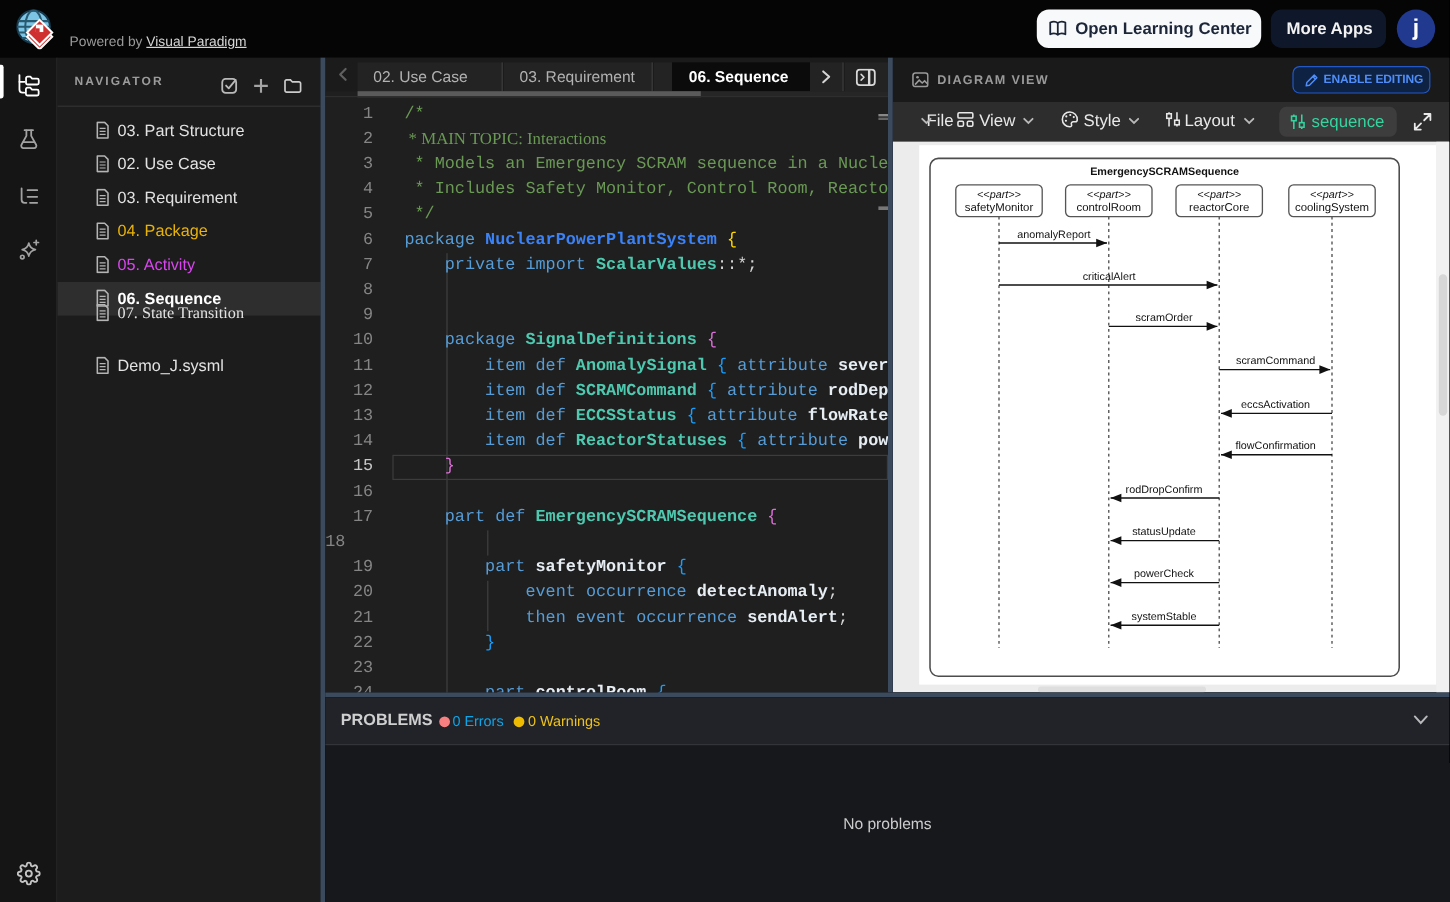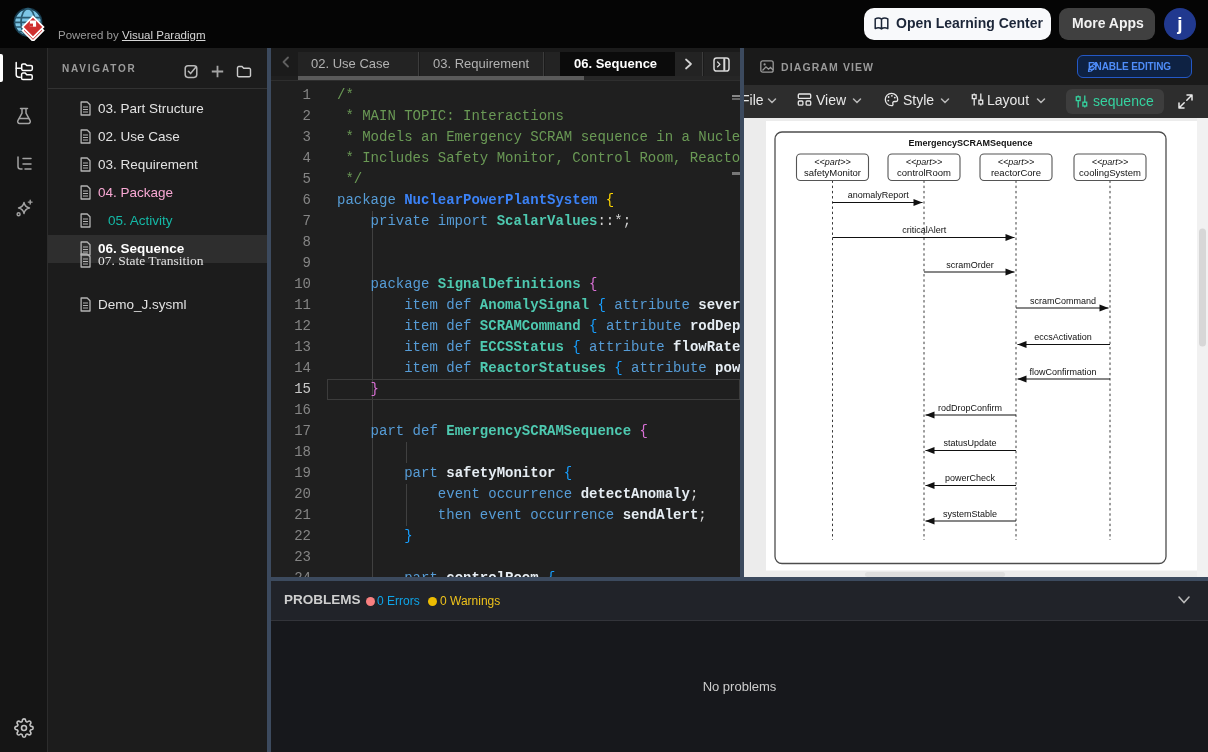--- a/index.html
+++ b/index.html
@@ -41,21 +41,21 @@
   <div class="abs" style="left:54px; top:8px; font-size:15.5px; font-weight:bold; color:#fff; letter-spacing:0.2px;margin-top:44px;">SysML v2 Studio</div>
   <div class="abs" style="left:58px; top:29px; font-size:11.5px; color:#9a9a9a;">Powered by <span style="color:#d6d6d6; text-decoration:underline;">Visual Paradigm</span></div>
 
   <div class="abs" style="left:864px; top:8px; width:187px; height:32px; background:#f8f9fb; border-radius:10px;">
     <svg class="abs" style="left:9px; top:8px;" width="17" height="16" viewBox="0 0 17 16">
       <path d="M8.5 3.2 C6.8 1.8 4.2 1.8 2.2 2.8 V12.6 C4.2 11.6 6.8 11.6 8.5 13 C10.2 11.6 12.8 11.6 14.8 12.6 V2.8 C12.8 1.8 10.2 1.8 8.5 3.2 V13" fill="none" stroke="#1c2638" stroke-width="1.5" stroke-linejoin="round" stroke-linecap="round"></path>
     </svg>
     <div class="abs" style="left:32px; top:7px; font-size:14px; font-weight:bold; color:#1c2638;">Open Learning Center</div>
   </div>
 
-  <div class="abs" style="left:1059px; top:8px; width:96px; height:32px; background:#404040; border-radius:9px;">
+  <div class="abs" style="left:1059px; top:8px; width:96px; height:32px; background:#0f172a; border-radius:9px;">
     <div class="abs" style="left:13px; top:7px; font-size:14px; font-weight:bold; color:#f2f2f2;">More Apps</div>
   </div>
 
   <div class="abs" style="left:1164px; top:8px; width:32px; height:32px; border-radius:50%; background:#21398f; color:#fff; font-weight:bold; font-size:19px; text-align:center; line-height:31px;">j</div>
 </div>
 <div id="rail" class="abs">
   <div class="abs" style="left:0; top:6px; width:3px; height:28px; background:#fff; border-radius:0 2px 2px 0;"></div>
 
   <svg class="abs" style="left:13px; top:11px;" width="21" height="23" viewBox="0 0 21 23">
     <g fill="none" stroke="#ffffff" stroke-width="1.5" stroke-linecap="round" stroke-linejoin="round">
@@ -132,28 +132,28 @@
           <path d="M2.1 1 H8.2 L11 3.8 V14 H2.1 Z" fill="none" stroke="#b4b4b4" stroke-width="1.3" stroke-linejoin="round"></path>
           <path d="M4 6 H9 M4 8.5 H9 M4 11 H9" stroke="#b4b4b4" stroke-width="1"></path>
         </svg>
         <div style="position:absolute;left:50px;top:6px;font-size:13.5px;color:#e2e2e2;white-space:nowrap;">03. Requirement</div>
       </div>
   <div style="position:absolute;left:0;top:84px;width:219px;height:28px;">
         <svg style="position:absolute;left:31px;top:6px" width="13" height="15" viewBox="0 0 13 15">
           <path d="M2.1 1 H8.2 L11 3.8 V14 H2.1 Z" fill="none" stroke="#b4b4b4" stroke-width="1.3" stroke-linejoin="round"></path>
           <path d="M4 6 H9 M4 8.5 H9 M4 11 H9" stroke="#b4b4b4" stroke-width="1"></path>
         </svg>
-        <div style="position:absolute;left:50px;top:6px;font-size:13.5px;color:#f9a8d4;white-space:nowrap;">04. Package</div>
+        <div style="position:absolute;left:50px;top:6px;font-size:13.5px;color:#eab308;white-space:nowrap;">04. Package</div>
       </div>
   <div style="position:absolute;left:0;top:112px;width:219px;height:28px;">
         <svg style="position:absolute;left:31px;top:6px" width="13" height="15" viewBox="0 0 13 15">
           <path d="M2.1 1 H8.2 L11 3.8 V14 H2.1 Z" fill="none" stroke="#b4b4b4" stroke-width="1.3" stroke-linejoin="round"></path>
           <path d="M4 6 H9 M4 8.5 H9 M4 11 H9" stroke="#b4b4b4" stroke-width="1"></path>
         </svg>
-        <div style="position:absolute;left:60px;top:6px;font-size:13.5px;color:#14b8a6;white-space:nowrap;text-align:center;">05. Activity</div>
+        <div style="position:absolute;left:50px;top:6px;font-size:13.5px;color:#d946ef;white-space:nowrap;text-align:center;">05. Activity</div>
       </div>
   <div style="position:absolute;left:0;top:140px;width:219px;height:28px;background:#2e2e2e;">
         <svg style="position:absolute;left:31px;top:6px" width="13" height="15" viewBox="0 0 13 15">
           <path d="M2.1 1 H8.2 L11 3.8 V14 H2.1 Z" fill="none" stroke="#b4b4b4" stroke-width="1.3" stroke-linejoin="round"></path>
           <path d="M4 6 H9 M4 8.5 H9 M4 11 H9" stroke="#b4b4b4" stroke-width="1"></path>
         </svg>
         <div style="position:absolute;left:50px;top:6px;font-size:13.5px;font-weight:bold;color:#ffffff;white-space:nowrap;">06. Sequence</div>
       </div>
   <div style="position:absolute;left:0;top:152px;width:219px;height:28px;font-family:Liberation Serif, serif;">
         <svg style="position:absolute;left:31px;top:6px" width="13" height="15" viewBox="0 0 13 15">
@@ -203,21 +203,21 @@
   <div class="abs" style="left:461px; top:124px; width:8px; height:3px; background:#777;"></div>
 
   <div style="position:absolute;left:0;top:0;width:469px;height:529px;font-family:'Liberation Mono', monospace;">
       <div style="position:absolute;left:101.1px;top:162.5px;width:1px;height:378px;background:#404040;"></div>
       <div style="position:absolute;left:134.7px;top:393.5px;width:1px;height:21px;background:#404040;"></div>
       <div style="position:absolute;left:134.7px;top:435.5px;width:1px;height:42px;background:#404040;"></div>
       <div style="position:absolute;left:55.5px;top:330.5px;width:413px;height:21px;border:1px solid #3c3c3c;"></div>
       <div style="position:absolute;left:0;top:36.5px;width:40px;text-align:right;color:#858585;font-size:14px;line-height:21px;">1</div>
       <div style="position:absolute;left:66px;top:36.5px;font-size:14px;line-height:21px;white-space:pre;"><span style="color:#6A9955;">/*</span></div>
       <div style="position:absolute;left:0;top:57.5px;width:40px;text-align:right;color:#858585;font-size:14px;line-height:21px;">2</div>
-      <div style="position:absolute;left:66px;top:57.5px;font-size:14px;line-height:21px;white-space:pre;"><span style="color:#6A9955;"> * MAIN TOPIC: Interactions</span></div>
+      <div style="position:absolute;left:66px;top:57.5px;font-size:14px;line-height:21px;white-space:pre;font-family:Liberation Serif, serif;"><span style="color:#6A9955;"> * MAIN TOPIC: Interactions</span></div>
       <div style="position:absolute;left:0;top:78.5px;width:40px;text-align:right;color:#858585;font-size:14px;line-height:21px;">3</div>
       <div style="position:absolute;left:66px;top:78.5px;font-size:14px;line-height:21px;white-space:pre;"><span style="color:#6A9955;"> * Models an Emergency SCRAM sequence in a Nuclear Power Plant</span></div>
       <div style="position:absolute;left:0;top:99.5px;width:40px;text-align:right;color:#858585;font-size:14px;line-height:21px;">4</div>
       <div style="position:absolute;left:66px;top:99.5px;font-size:14px;line-height:21px;white-space:pre;"><span style="color:#6A9955;"> * Includes Safety Monitor, Control Room, Reactor Core, Coolant</span></div>
       <div style="position:absolute;left:0;top:120.5px;width:40px;text-align:right;color:#858585;font-size:14px;line-height:21px;">5</div>
       <div style="position:absolute;left:66px;top:120.5px;font-size:14px;line-height:21px;white-space:pre;"><span style="color:#6A9955;"> */</span></div>
       <div style="position:absolute;left:0;top:141.5px;width:40px;text-align:right;color:#858585;font-size:14px;line-height:21px;">6</div>
       <div style="position:absolute;left:66px;top:141.5px;font-size:14px;line-height:21px;white-space:pre;"><span style="color:#569CD6;">package </span><span style="color:#3b82f6;font-weight:bold;">NuclearPowerPlantSystem </span><span style="color:#FFD700;">{</span></div>
       <div style="position:absolute;left:0;top:162.5px;width:40px;text-align:right;color:#858585;font-size:14px;line-height:21px;">7</div>
       <div style="position:absolute;left:66px;top:162.5px;font-size:14px;line-height:21px;white-space:pre;"><span style="color:#d4d4d4;">    </span><span style="color:#569CD6;">private import </span><span style="color:#4EC9B0;font-weight:bold;">ScalarValues</span><span style="color:#d4d4d4;">::*;</span></div>
@@ -231,21 +231,21 @@
       <div style="position:absolute;left:66px;top:267.5px;font-size:14px;line-height:21px;white-space:pre;"><span style="color:#d4d4d4;">        </span><span style="color:#569CD6;">item def </span><span style="color:#4EC9B0;font-weight:bold;">SCRAMCommand </span><span style="color:#179FFF;">{ </span><span style="color:#569CD6;">attribute </span><span style="color:#e6edf3;font-weight:bold;">rodDepth </span></div>
       <div style="position:absolute;left:0;top:288.5px;width:40px;text-align:right;color:#858585;font-size:14px;line-height:21px;">13</div>
       <div style="position:absolute;left:66px;top:288.5px;font-size:14px;line-height:21px;white-space:pre;"><span style="color:#d4d4d4;">        </span><span style="color:#569CD6;">item def </span><span style="color:#4EC9B0;font-weight:bold;">ECCSStatus </span><span style="color:#179FFF;">{ </span><span style="color:#569CD6;">attribute </span><span style="color:#e6edf3;font-weight:bold;">flowRate </span></div>
       <div style="position:absolute;left:0;top:309.5px;width:40px;text-align:right;color:#858585;font-size:14px;line-height:21px;">14</div>
       <div style="position:absolute;left:66px;top:309.5px;font-size:14px;line-height:21px;white-space:pre;"><span style="color:#d4d4d4;">        </span><span style="color:#569CD6;">item def </span><span style="color:#4EC9B0;font-weight:bold;">ReactorStatuses </span><span style="color:#179FFF;">{ </span><span style="color:#569CD6;">attribute </span><span style="color:#e6edf3;font-weight:bold;">power </span></div>
       <div style="position:absolute;left:0;top:330.5px;width:40px;text-align:right;color:#c8c8c8;font-size:14px;line-height:21px;">15</div>
       <div style="position:absolute;left:66px;top:330.5px;font-size:14px;line-height:21px;white-space:pre;"><span style="color:#d4d4d4;">    </span><span style="color:#DA70D6;">}</span></div>
       <div style="position:absolute;left:0;top:351.5px;width:40px;text-align:right;color:#858585;font-size:14px;line-height:21px;">16</div>
       <div style="position:absolute;left:0;top:372.5px;width:40px;text-align:right;color:#858585;font-size:14px;line-height:21px;">17</div>
       <div style="position:absolute;left:66px;top:372.5px;font-size:14px;line-height:21px;white-space:pre;"><span style="color:#d4d4d4;">    </span><span style="color:#569CD6;">part def </span><span style="color:#4EC9B0;font-weight:bold;">EmergencySCRAMSequence </span><span style="color:#DA70D6;">{</span></div>
-      <div style="position:absolute;left:0;top:393.5px;width:40px;text-align:right;color:#858585;font-size:14px;line-height:21px;">18</div>
+      <div style="position:absolute;left:0;top:393.5px;width:40px;color:#858585;font-size:14px;line-height:21px;">18</div>
       <div style="position:absolute;left:0;top:414.5px;width:40px;text-align:right;color:#858585;font-size:14px;line-height:21px;">19</div>
       <div style="position:absolute;left:66px;top:414.5px;font-size:14px;line-height:21px;white-space:pre;"><span style="color:#d4d4d4;">        </span><span style="color:#569CD6;">part </span><span style="color:#e6edf3;font-weight:bold;">safetyMonitor </span><span style="color:#179FFF;">{</span></div>
       <div style="position:absolute;left:0;top:435.5px;width:40px;text-align:right;color:#858585;font-size:14px;line-height:21px;">20</div>
       <div style="position:absolute;left:66px;top:435.5px;font-size:14px;line-height:21px;white-space:pre;"><span style="color:#d4d4d4;">            </span><span style="color:#569CD6;">event occurrence </span><span style="color:#e6edf3;font-weight:bold;">detectAnomaly</span><span style="color:#d4d4d4;">;</span></div>
       <div style="position:absolute;left:0;top:456.5px;width:40px;text-align:right;color:#858585;font-size:14px;line-height:21px;">21</div>
       <div style="position:absolute;left:66px;top:456.5px;font-size:14px;line-height:21px;white-space:pre;"><span style="color:#d4d4d4;">            </span><span style="color:#569CD6;">then event occurrence </span><span style="color:#e6edf3;font-weight:bold;">sendAlert</span><span style="color:#d4d4d4;">;</span></div>
       <div style="position:absolute;left:0;top:477.5px;width:40px;text-align:right;color:#858585;font-size:14px;line-height:21px;">22</div>
       <div style="position:absolute;left:66px;top:477.5px;font-size:14px;line-height:21px;white-space:pre;"><span style="color:#d4d4d4;">        </span><span style="color:#179FFF;">}</span></div>
       <div style="position:absolute;left:0;top:498.5px;width:40px;text-align:right;color:#858585;font-size:14px;line-height:21px;">23</div>
       <div style="position:absolute;left:0;top:519.5px;width:40px;text-align:right;color:#858585;font-size:14px;line-height:21px;">24</div>
@@ -260,25 +260,25 @@
         <rect x="0.8" y="0.8" width="12.4" height="11.4" rx="2"></rect>
         <circle cx="4.6" cy="4.4" r="1.1" fill="#9a9a9a" stroke="none"></circle>
         <path d="M2.5 10.5 L6 6.8 L8.5 9.2 L10.5 7.4 L13 10"></path>
       </g>
     </svg>
   <div class="abs" style="left:37px; top:13px; font-size:10.5px; font-weight:bold; letter-spacing:1.1px; color:#9a9a9a;">DIAGRAM VIEW</div>
   <div class="abs" style="left:333px; top:6.5px; width:115px; height:23px; background:#0e2243; border:1px solid #2458c6; border-radius:6px; white-space:nowrap;">
     <svg class="abs" style="left:9px; top:5.5px;" width="12" height="12" viewBox="0 0 12 12">
         <path d="M8.2 1.6 L10.4 3.8 L4.2 10 L1.5 10.5 L2 7.8 Z M7 2.8 L9.2 5" fill="none" stroke="#4f8df9" stroke-width="1.2" stroke-linejoin="round"></path>
       </svg>
-    <div class="abs" style="left:10px; top:5.5px; font-size:10px; font-weight:bold; letter-spacing:-0.1px; color:#4f8df9; white-space:nowrap;">ENABLE EDITING</div>
+    <div class="abs" style="left:25px; top:5.5px; font-size:10px; font-weight:bold; letter-spacing:-0.1px; color:#4f8df9; white-space:nowrap;">ENABLE EDITING</div>
   </div>
 
   <div class="abs" style="left:0; top:36.5px; width:464px; height:33px; background:#2d2d2d;"></div>
-  <div class="abs" style="left:-3px; top:44px; font-size:14px; color:#e8e8e8;">File</div>
+  <div class="abs" style="left:-3px; top:44px; font-size:14px; color:#e8e8e8;padding-left:31px;">File</div>
   <svg class="abs" style="left:23px; top:49px;" width="10" height="8" viewBox="0 0 10 8">
       <path d="M1.5 2 L5 5.5 L8.5 2" fill="none" stroke="#b9b9b9" stroke-width="1.5" stroke-linecap="round"></path>
     </svg>
   <svg class="abs" style="left:53px; top:44px;" width="15" height="15" viewBox="0 0 15 15">
       <g fill="none" stroke="#e8e8e8" stroke-width="1.3">
         <rect x="1.3" y="2" width="12.4" height="4.4" rx="1"></rect>
         <rect x="1.3" y="9" width="4.6" height="4.2" rx="1"></rect>
         <rect x="9.1" y="9" width="4.6" height="4.2" rx="1"></rect>
       </g>
     </svg>

